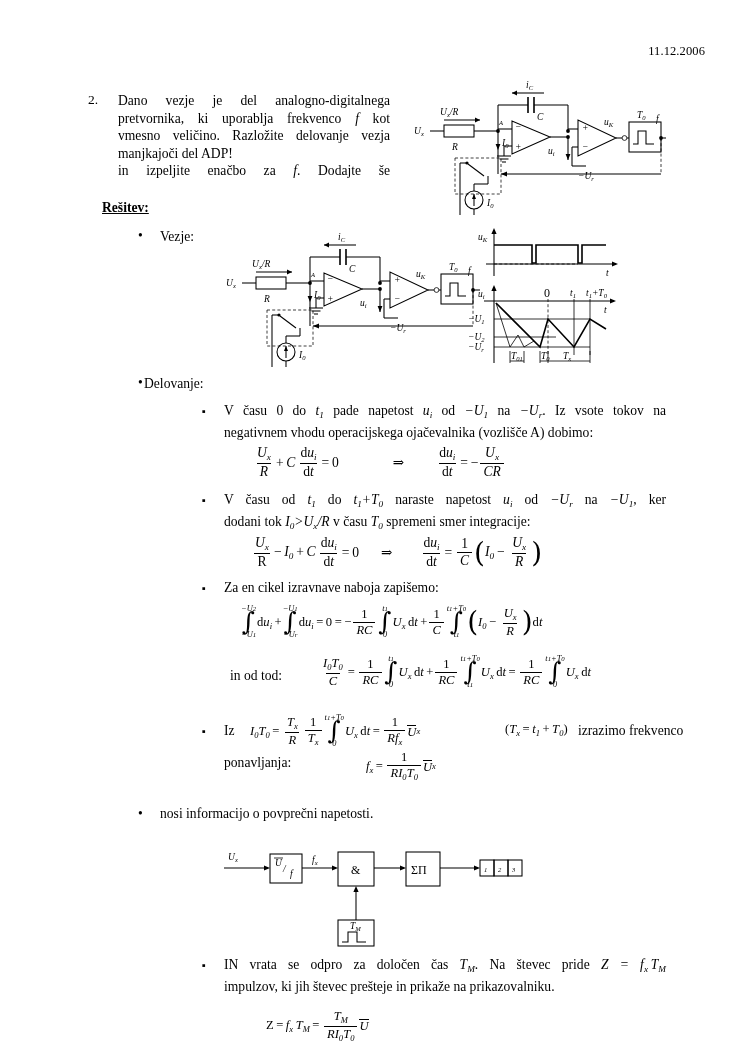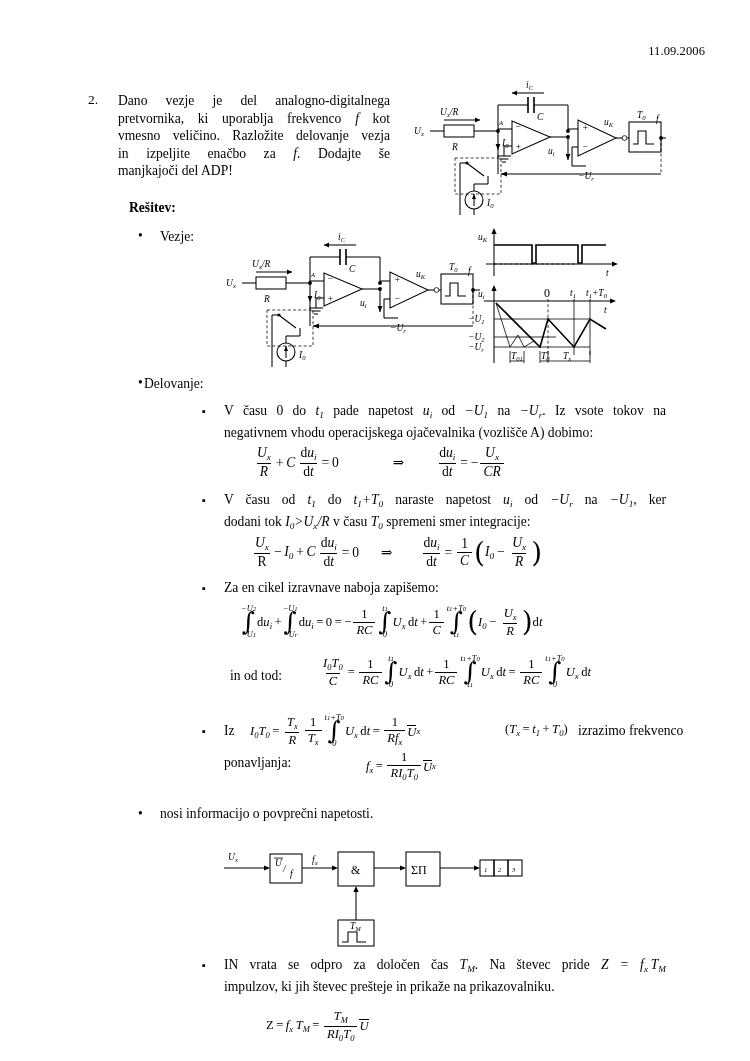--- a/index.html
+++ b/index.html
@@ -93,30 +93,30 @@
   .lbl { font-family: "Liberation Serif", serif; font-style: italic; font-size: 9.5px; }
   .lbl-s { font-family: "Liberation Serif", serif; font-style: italic; font-size: 6.6px; }
   .lbl-b { font-family: "Liberation Serif", serif; font-size: 12px; }
   .dot { fill: #000; }
 </style>
 </head>
 <body>
 
 <div class="page">
 
-  <div class="header-date">11.09.2006</div>
+  <div class="header-date">11.12.2006</div>
 
   <div class="blk num" style="left:88px; top:92px;">2.</div>
 
   <div class="blk bodytext just" style="left:118px; top:92px; width:272px;">
     <div style="text-align:justify; text-align-last:justify;"><span>Dano vezje je del analogno-digitalnega</span></div>
     <div style="text-align:justify; text-align-last:justify;"><span>pretvornika, ki uporablja frekvenco</span> <i>f</i> <span>kot</span></div>
     <div style="text-align:justify; text-align-last:justify;"><span>vmesno veličino. Razložite delovanje vezja</span></div>
+    <div><span>manjkajoči del ADP!</span></div>
     <div style="text-align:justify; text-align-last:justify;"><span>in izpeljite enačbo za</span> <i>f</i><span>. Dodajte še</span></div>
-    <div><span>manjkajoči del ADP!</span></div>
   </div>
 
   <div class="blk" style="left:408px; top:84px;">
     <svg width="260" height="132" viewBox="0 0 260 132">
 
       <text class="lbl" x="6" y="50">U<tspan class="lbl-s" dy="2">x</tspan></text>
       <line class="stk" x1="22" y1="47" x2="36" y2="47"></line>
 
       <rect class="stk" x="36" y="41" width="30" height="12"></rect>
       <text class="lbl" x="44" y="66">R</text>
@@ -203,21 +203,21 @@
       <path class="dot" d="M66,110 l-2,5 h4 z"></path>
       <line class="stk" x1="66" y1="107" x2="66" y2="100"></line>
       <line class="stk" x1="66" y1="100" x2="80" y2="100"></line>
       <line class="stk" x1="80" y1="100" x2="80" y2="92"></line>
       <line class="stk" x1="66" y1="125" x2="66" y2="131"></line>
       <line class="stk" x1="52" y1="110" x2="52" y2="131"></line>
       <text class="lbl" x="79" y="122">I<tspan class="lbl-s" dy="2">0</tspan></text>
     </svg>
   </div>
 
-  <div class="blk bodytext bold" style="left:129px; top:199px;">Rešitev:</div>
+  <div class="blk bodytext bold" style="left:102px; top:199px;text-decoration:underline;">Rešitev:</div>
 
   <div class="b-disc" style="left:138px; top:228px;"></div>
   <div class="blk bodytext" style="left:160px; top:228px;">Vezje:</div>
 
   <div class="blk" style="left:222px; top:236px;">
     <svg width="250" height="132" viewBox="0 0 250 132">
       <text class="lbl" x="4" y="50">U<tspan class="lbl-s" dy="2">x</tspan></text>
       <line class="stk" x1="20" y1="47" x2="34" y2="47"></line>
       <rect class="stk" x="34" y="41" width="30" height="12"></rect>
       <text class="lbl" x="42" y="66">R</text>

